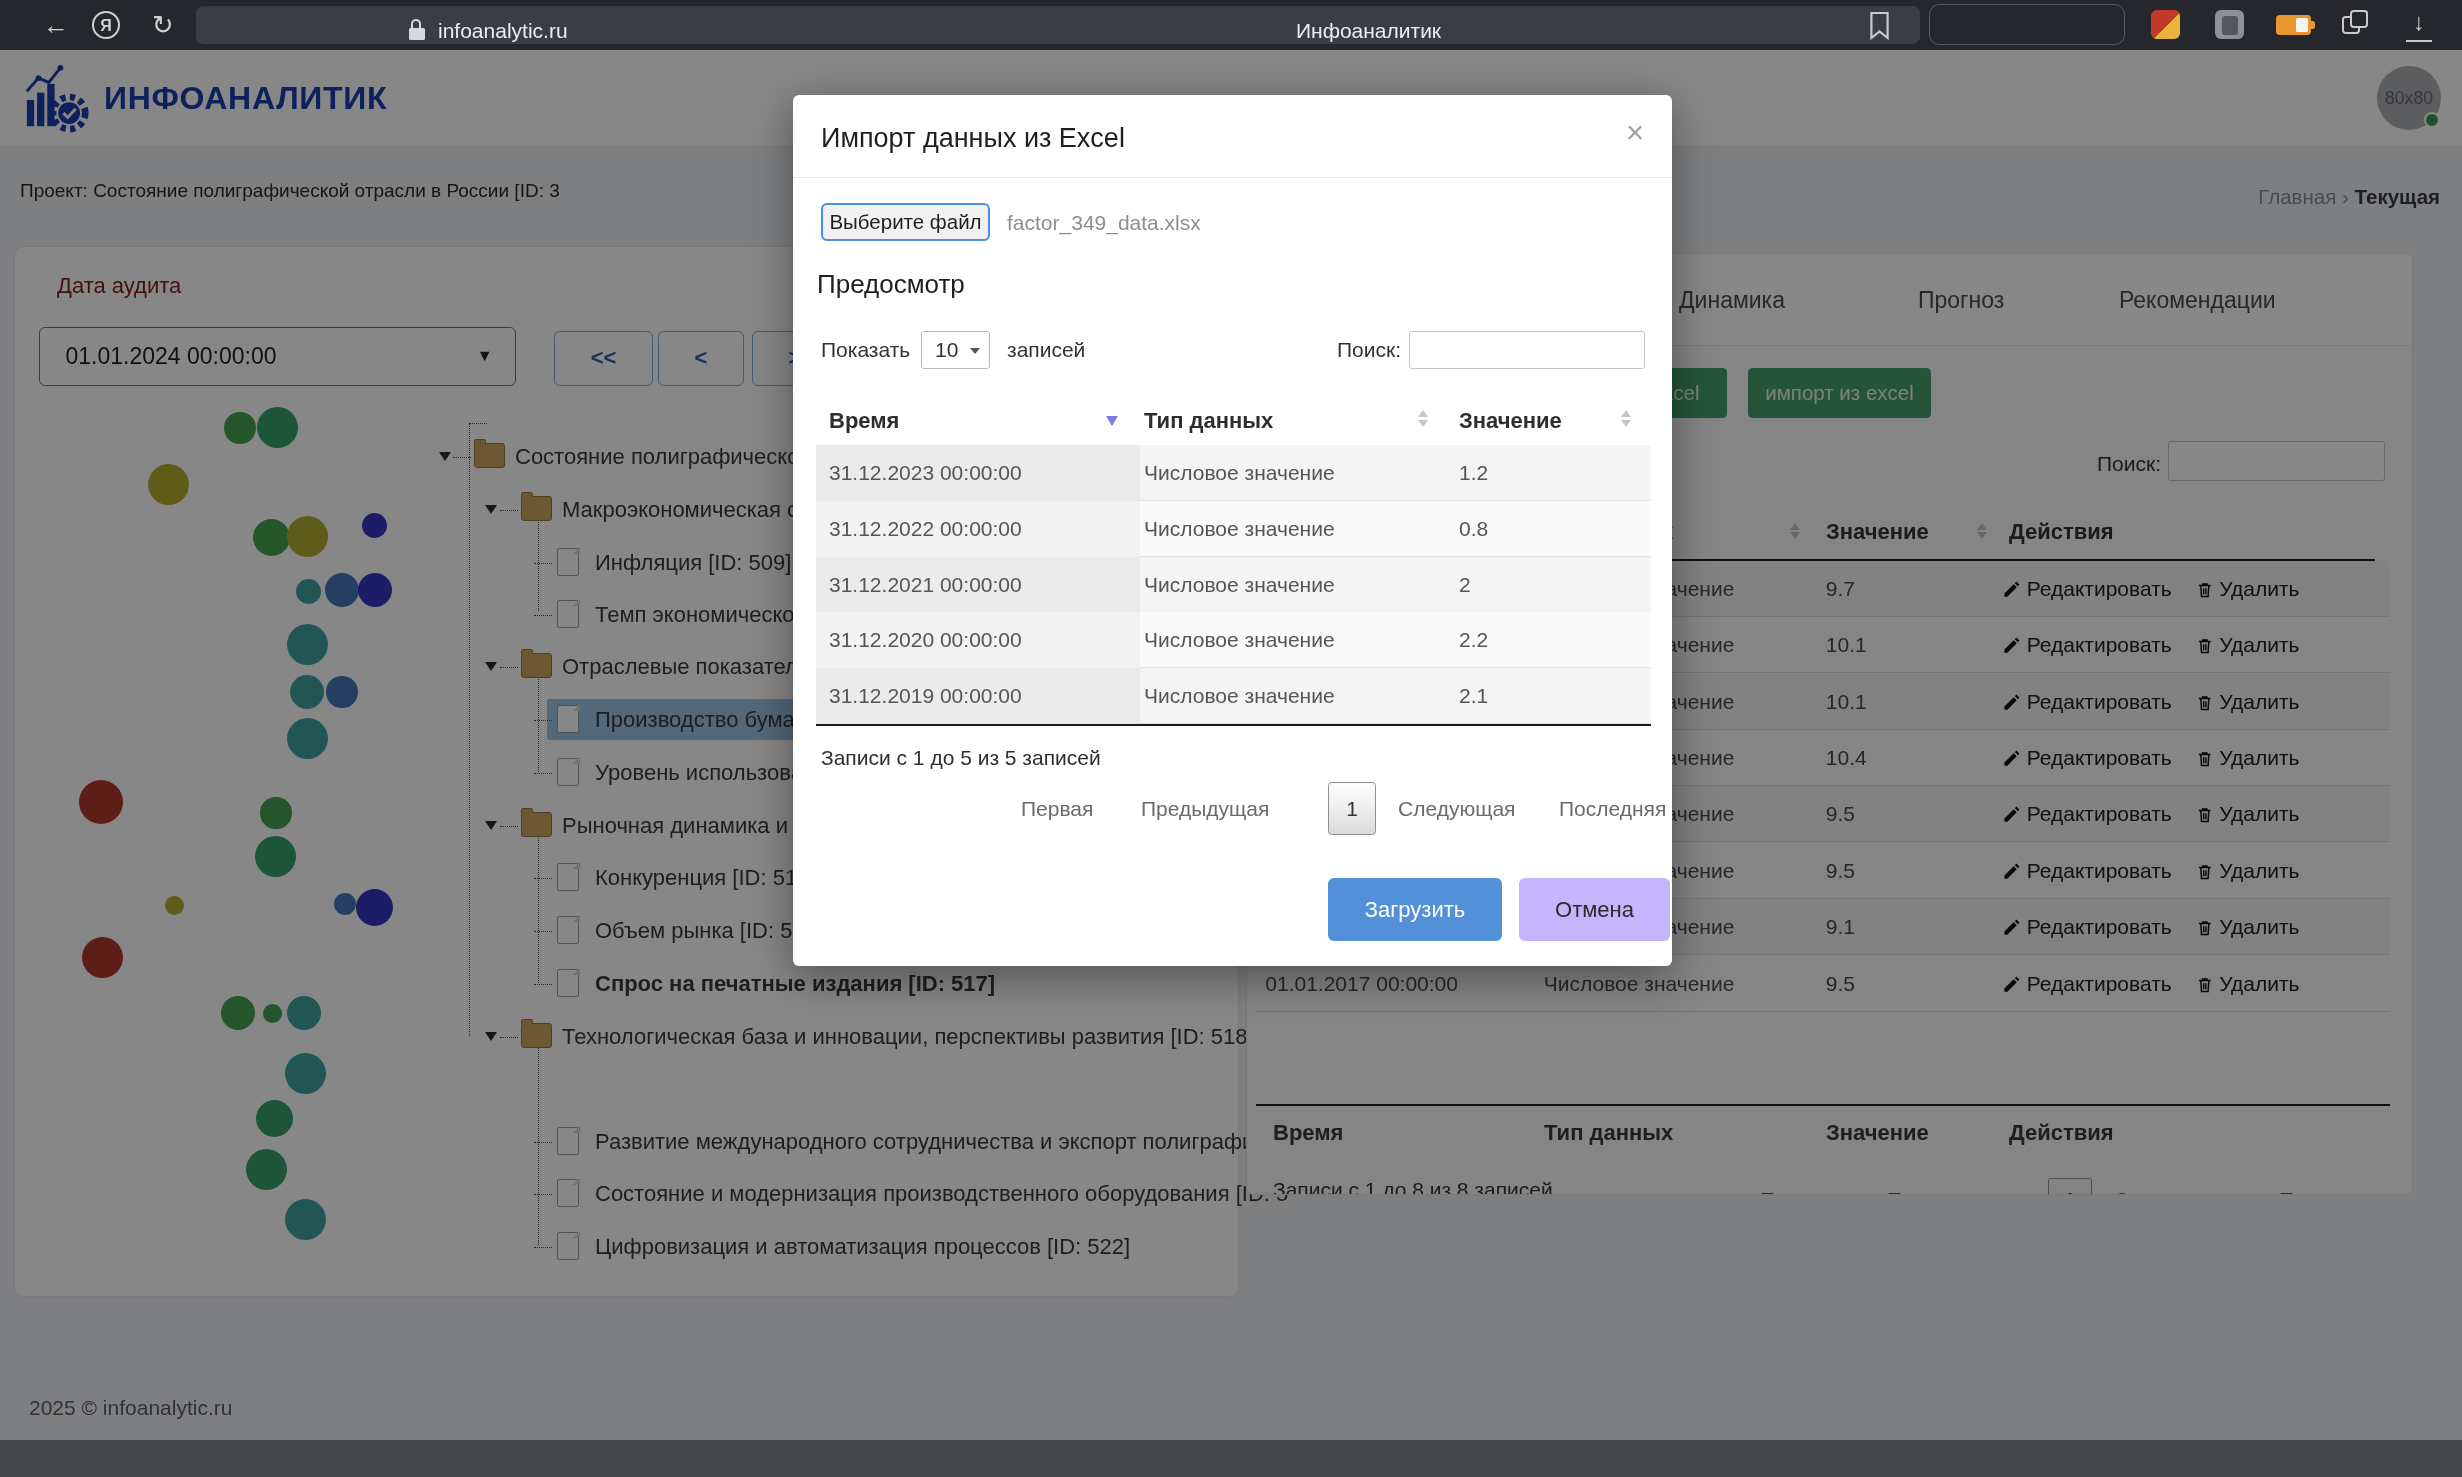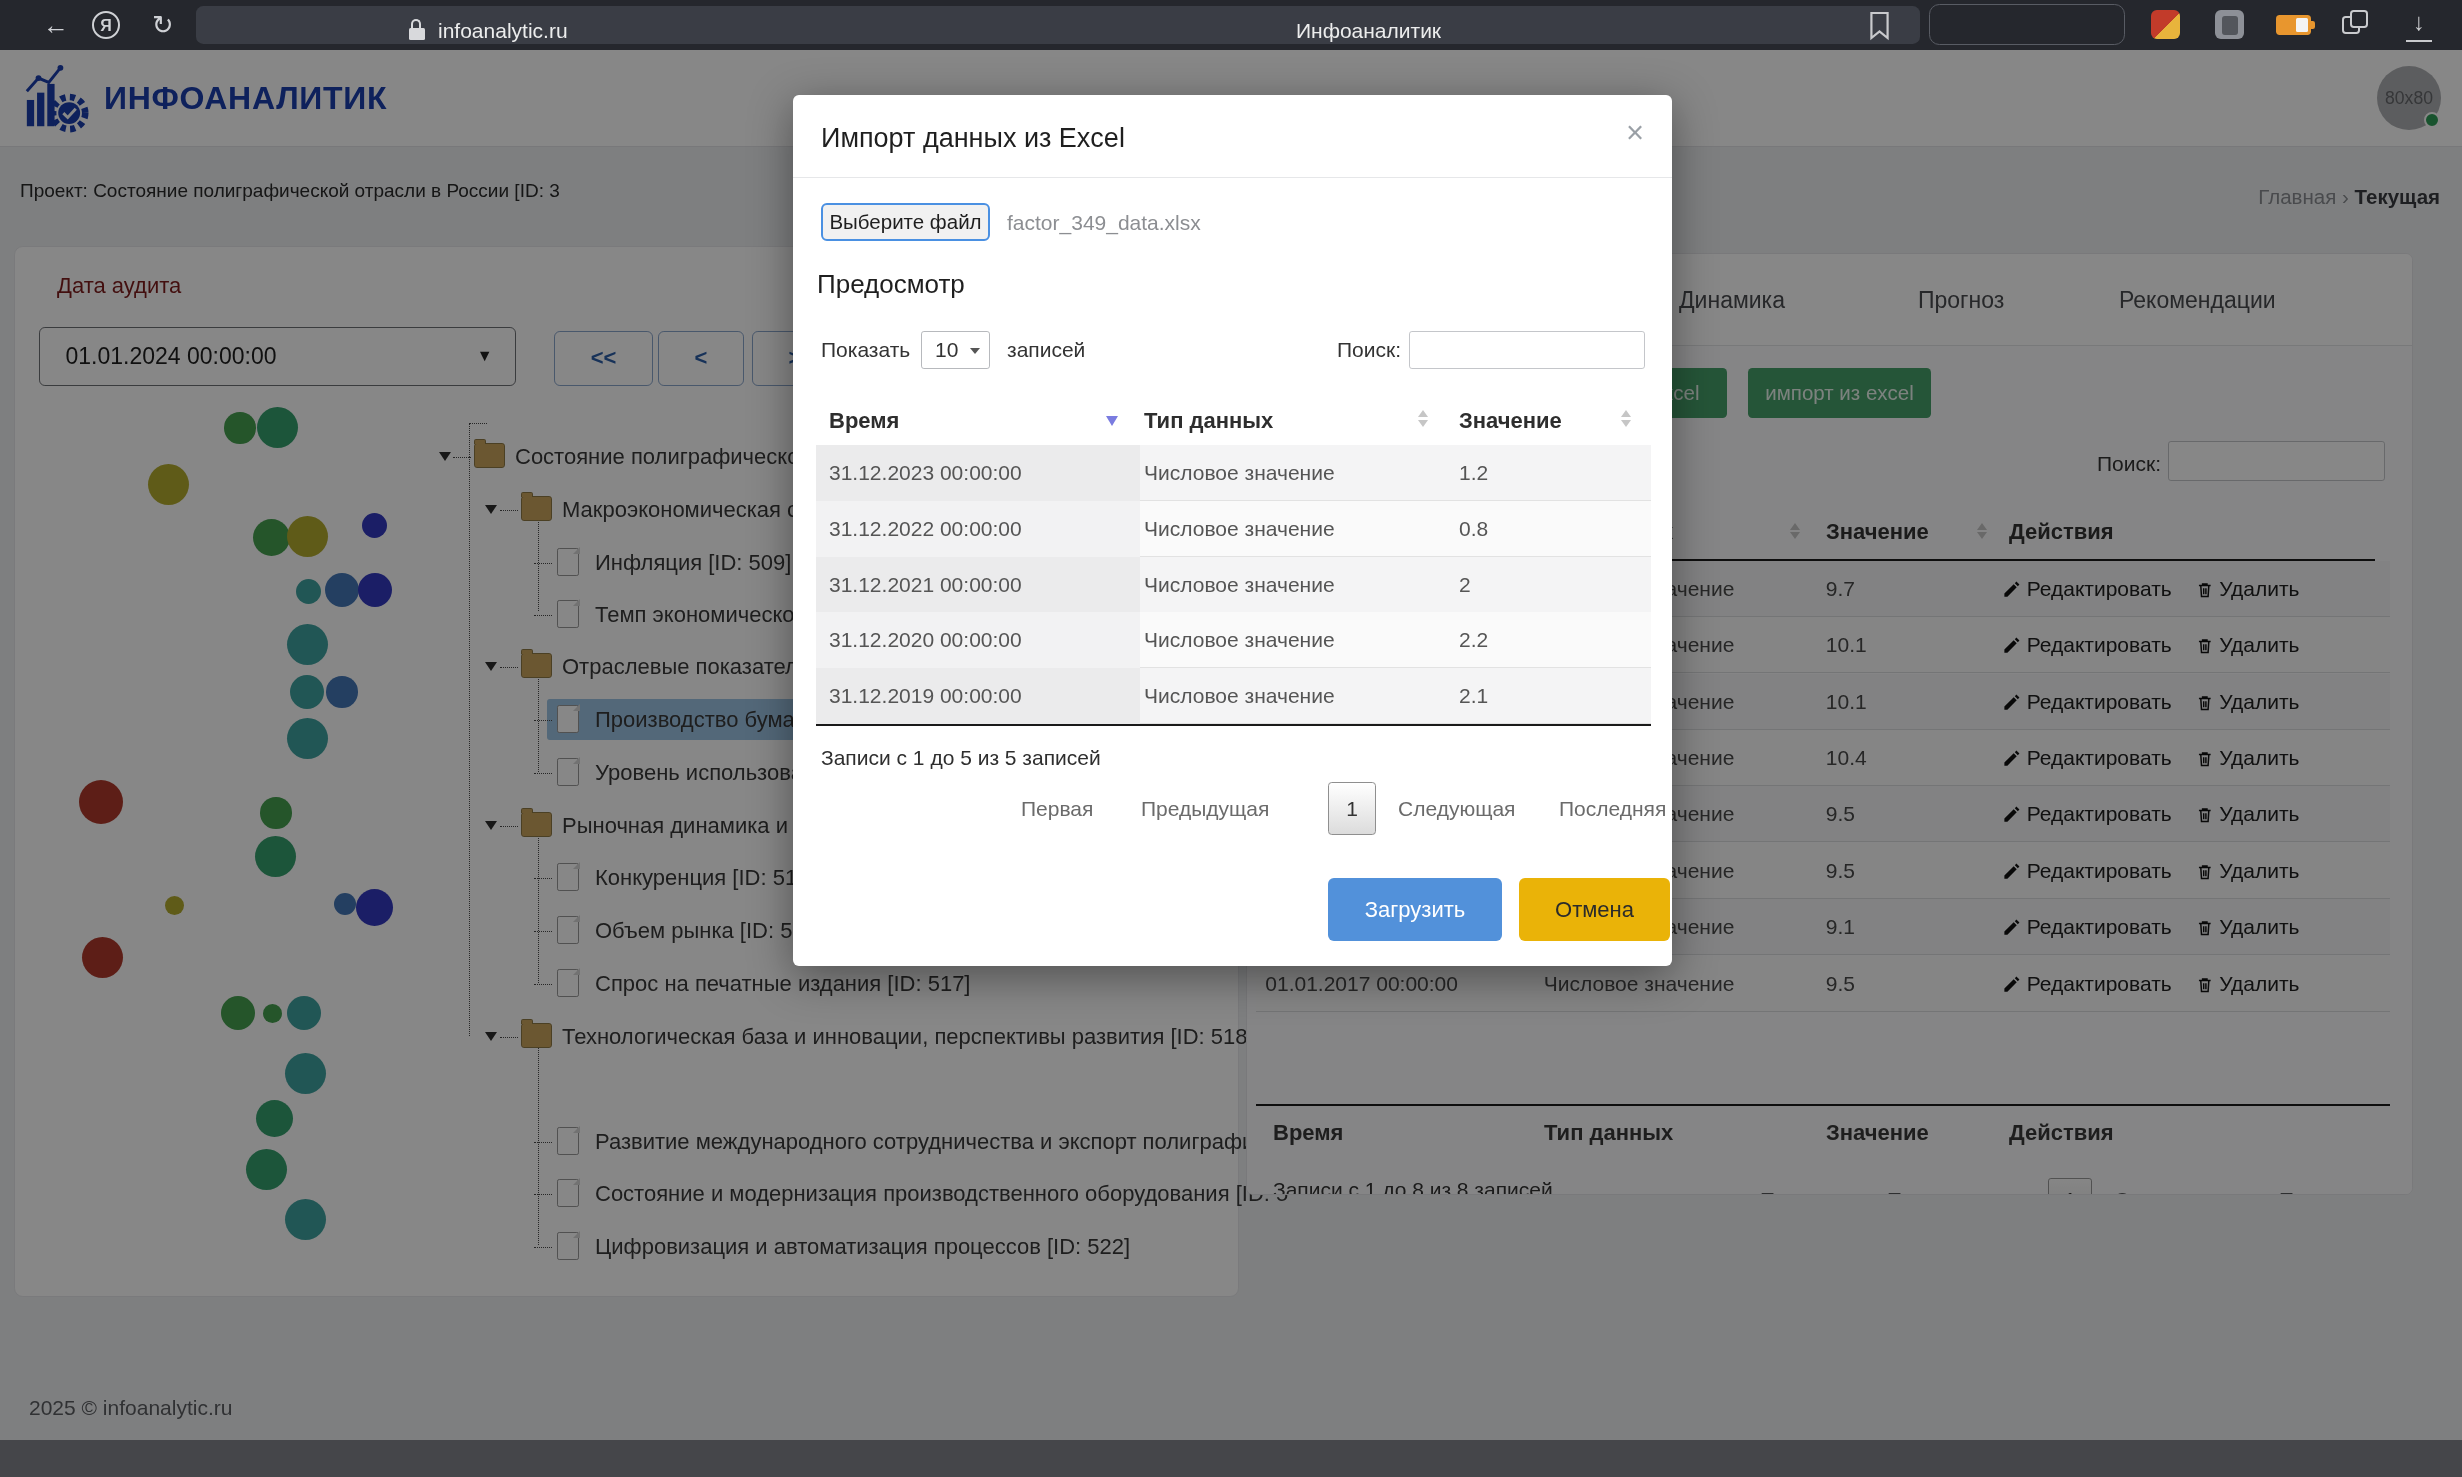--- a/index.html
+++ b/index.html
@@ -103,21 +103,21 @@
   #msortactive{position:absolute;left:290px;top:19px;width:0;height:0;border-left:6.6px solid transparent;border-right:6.6px solid transparent;border-top:10.3px solid #7a7ce0;}
   #mheadline{left:23px;top:350px;width:835px;border-top:2.2px solid #1a1a1a;}
   .mrow{position:absolute;left:23px;width:835px;height:56px;border-bottom:0.7px solid #e2e2e2;}
   .mfirstcol{position:absolute;left:0;top:0;width:324px;height:56px;}
   .mcell{position:absolute;font-size:21px;color:#555;line-height:56px;white-space:nowrap;}
   #mbotline{left:23px;top:629px;width:835px;border-top:2.2px solid #1a1a1a;}
   #minfo{left:28px;top:651px;font-size:21px;color:#2f2f2f;}
   .mpgl{position:absolute;font-size:21px;color:#6b6b6b;line-height:53px;top:687px;}
   #mpgbox{left:535px;top:687px;width:48px;height:53px;border:0.7px solid #8f8f8f;border-radius:3.7px;background:linear-gradient(#fff,#dcdcdc);text-align:center;line-height:51px;font-size:21px;color:#333;}
   #mupload{left:535px;top:783px;width:174px;height:63px;background:#5291da;border-radius:5.9px;color:#fff;font-size:22px;text-align:center;line-height:63px;}
-  #mcancel{left:726px;top:783px;width:151px;height:63px;background:#eab308;border-radius:5.9px;color:#2b2b2b;font-size:22px;text-align:center;line-height:63px;}
+  #mcancel{left:726px;top:783px;width:151px;height:63px;background:#c4b5fd;border-radius:5.9px;color:#2b2b2b;font-size:22px;text-align:center;line-height:63px;}
 </style>
 </head>
 <body>
 
 <div id="screen">
 
   <div id="chrome">
     <div class="abs chrome-glyph" style="left:43px;top:0;">←</div>
     <div class="abs" id="ybrowser">Я</div>
     <div class="abs chrome-glyph" style="left:152px;top:0;">↻</div>
@@ -291,21 +291,21 @@
             </div>
             <div class="treelabel" style="left:580px;top:0;">Конкуренция [ID: 515]</div>
           </div>
           <div class="treerow" style="left:0;top:663px;width:1225px;">
             <div class="hdash" style="left:519px;top:20.5px;width:17.6px;"></div>
             <div class="fileic" style="left:542px;">
               <i></i>
             </div>
             <div class="treelabel" style="left:580px;top:0;">Объем рынка [ID: 516]</div>
           </div>
-          <div class="treerow" style="left:0;top:716px;width:1225px;">
+          <div class="treerow" style="left:0;top:716px;width:1225px;font-weight:bold;">
             <div class="hdash" style="left:519px;top:20.5px;width:17.6px;"></div>
             <div class="fileic" style="left:542px;">
               <i></i>
             </div>
             <div class="treelabel" style="left:580px;top:0;">Спрос на печатные издания [ID: 517]</div>
           </div>
           <div class="treerow" style="left:0;top:769px;width:1225px;">
             <div class="hdash" style="left:485px;top:20.5px;width:17.6px;"></div>
             <div class="tri" style="left:470px;top:16px;"></div>
             <div class="folderic" style="left:506px;">

